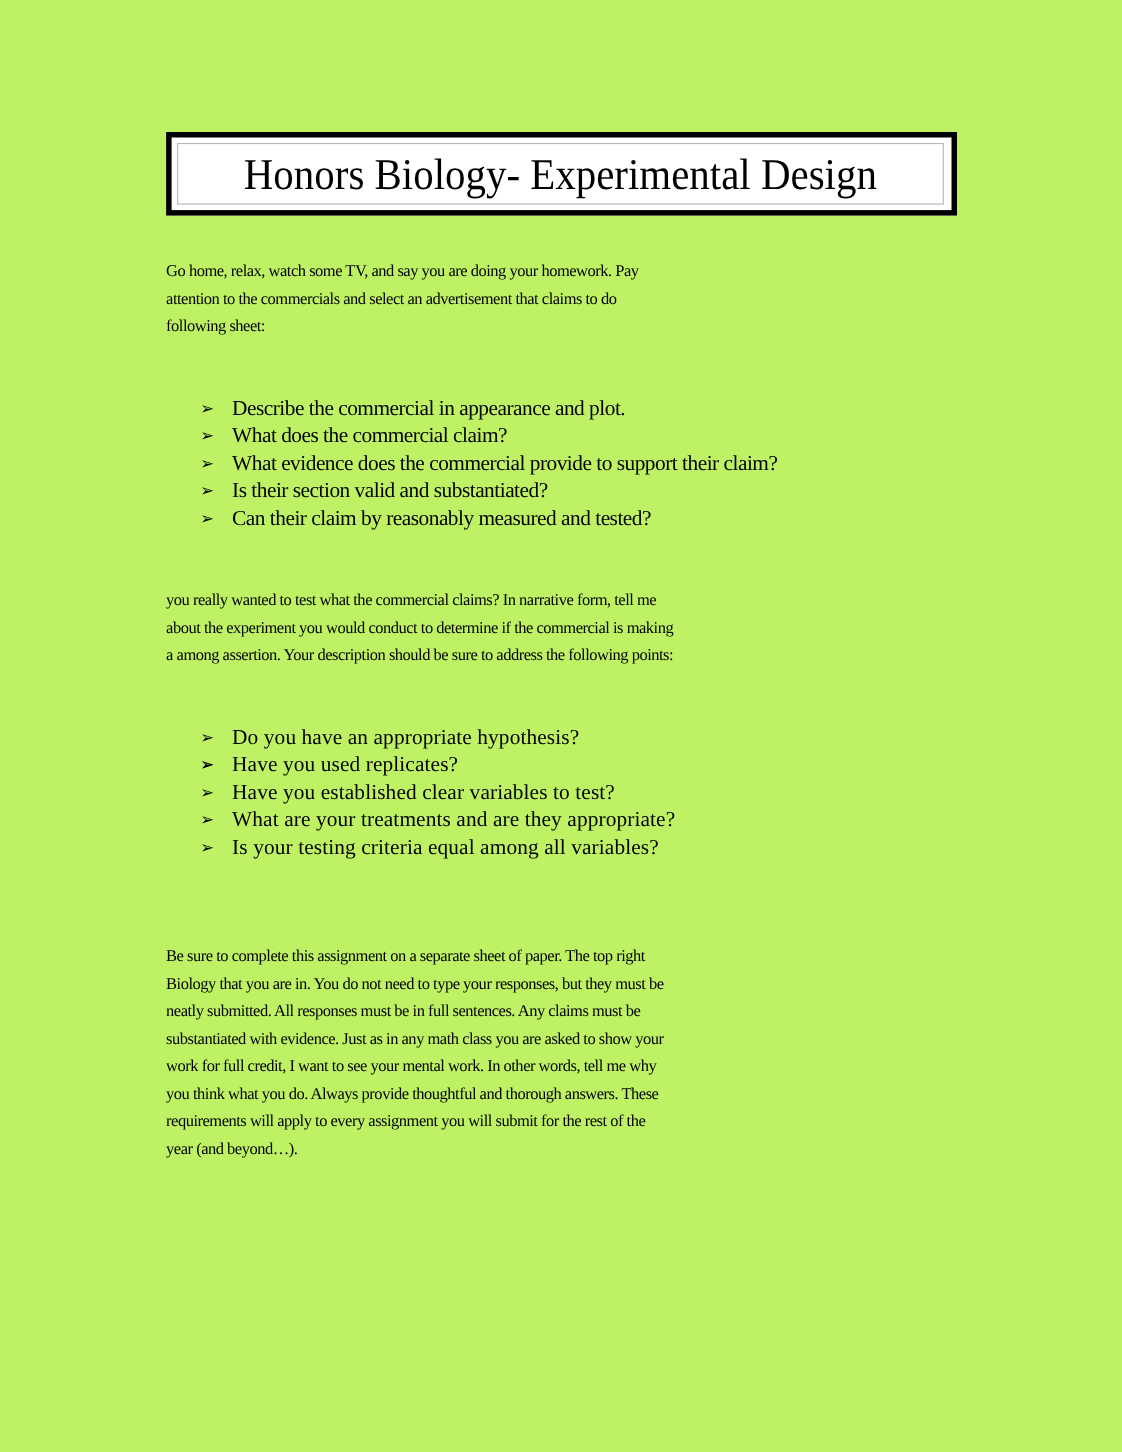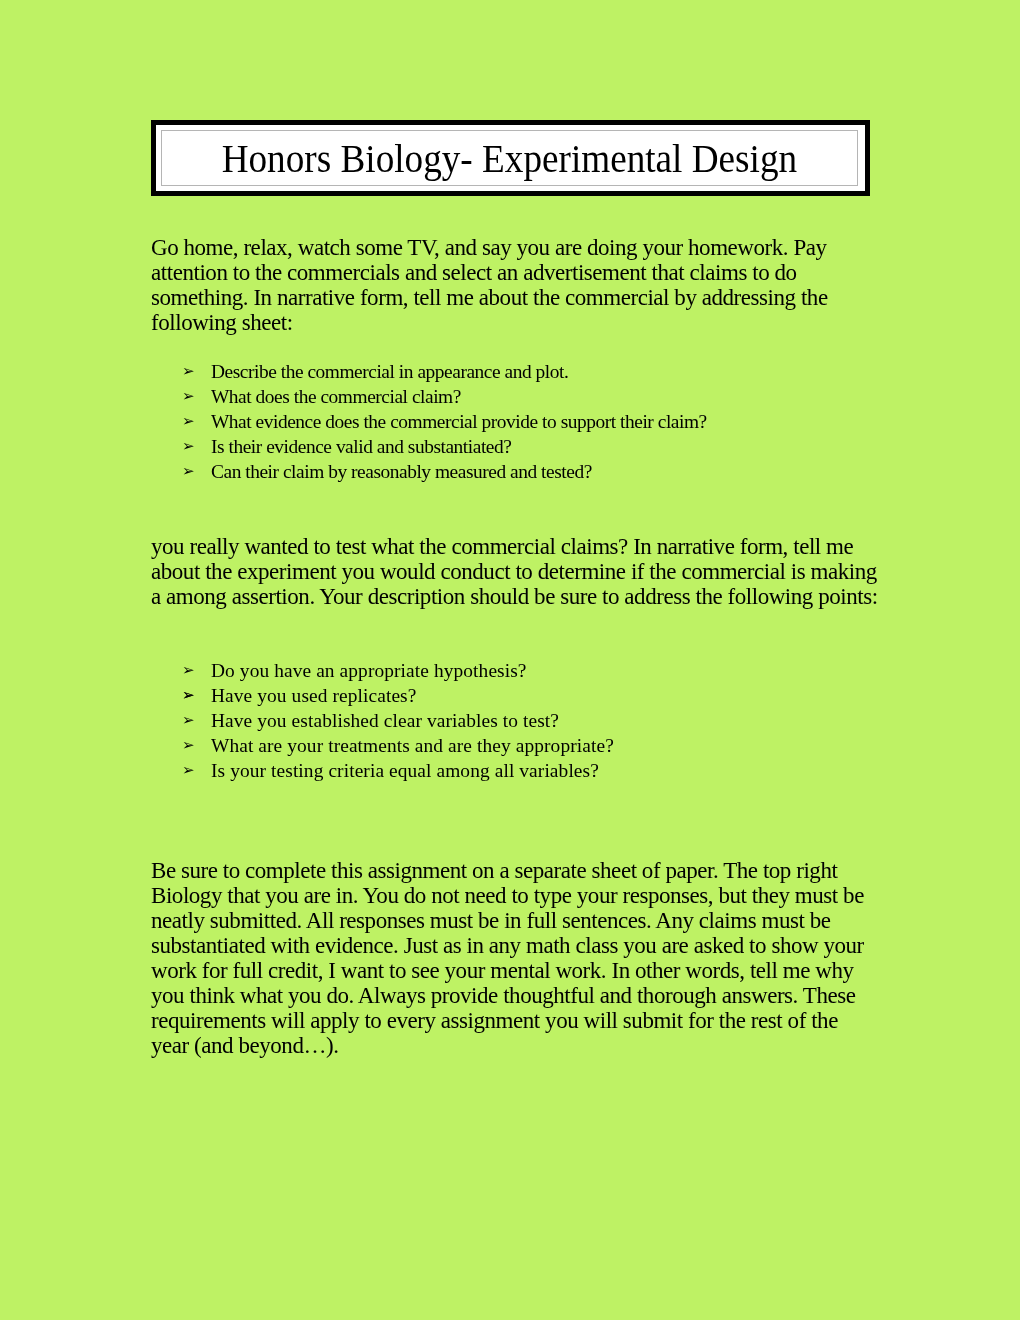--- a/index.html
+++ b/index.html
@@ -16,21 +16,21 @@
       display: flex; align-items: center; justify-content: center;
     }
     .title-text {
       font-family: "Liberation Serif", serif; font-size: 40px; line-height: 1;
       transform: scaleX(0.93); transform-origin: center; white-space: nowrap;
       margin-top: 2px;
     }
 
     .para {
       position: absolute; left: 151px; width: 740px; margin: 0;
-      font-family: "Liberation Serif", serif; font-size: 23px; line-height: 25px;
+      font-family: "Liberation Serif", serif; font-size: 15px; line-height: 25px;
       letter-spacing: -0.45px; word-spacing: 0px;
     }
     .para .ln { display: block; white-space: nowrap; }
 
     .blist { position: absolute; left: 182px; margin: 0; padding: 0; list-style: none;
       font-family: "Liberation Serif", serif; font-size: 19.4px; line-height: 25px; }
     .blist li { position: relative; padding-left: 29px; white-space: nowrap; }
     .blist.condensed li { letter-spacing: -0.45px; }
     .blist.wide li { letter-spacing: 0.1px; }
     .blist .bullet { position: absolute; left: 0; top: 0; font-family: "DejaVu Sans", sans-serif; font-size: 15px; letter-spacing: 0; }
@@ -42,29 +42,28 @@
 
   <div class="title-frame">
     <div class="title-inner">
       <span class="title-text">Honors Biology- Experimental Design</span>
     </div>
   </div>
 
   <p class="para" style="top:235px;">
     <span class="ln">Go home, relax, watch some TV, and say you are doing your homework.  Pay</span>
     <span class="ln">attention to the commercials and select an advertisement that claims to do</span>
-    <span class="ln">something.  In narrative form, tell me about the commercial by addressing the</span>
     <span class="ln">following sheet:</span>
   </p>
 
   <ul class="blist condensed" style="top:359px;">
     <li><span class="bullet">➢</span><span>Describe the commercial in appearance and plot.</span></li>
     <li><span class="bullet">➢</span><span>What does the commercial claim?</span></li>
     <li><span class="bullet">➢</span><span>What evidence does the commercial provide to support their claim?</span></li>
-    <li><span class="bullet">➢</span><span>Is their evidence valid and substantiated?</span></li>
+    <li><span class="bullet">➢</span><span>Is their section valid and substantiated?</span></li>
     <li><span class="bullet">➢</span><span>Can their claim by reasonably measured and tested?</span></li>
   </ul>
 
   <p class="para" style="top:534px;">
     <span class="ln">you really wanted to test what the commercial claims?  In narrative form, tell me</span>
     <span class="ln">about the experiment you would conduct to determine if the commercial is making</span>
     <span class="ln">a among assertion.  Your description should be sure to address the following points:</span>
   </p>
 
   <ul class="blist wide" style="top:658px;">

